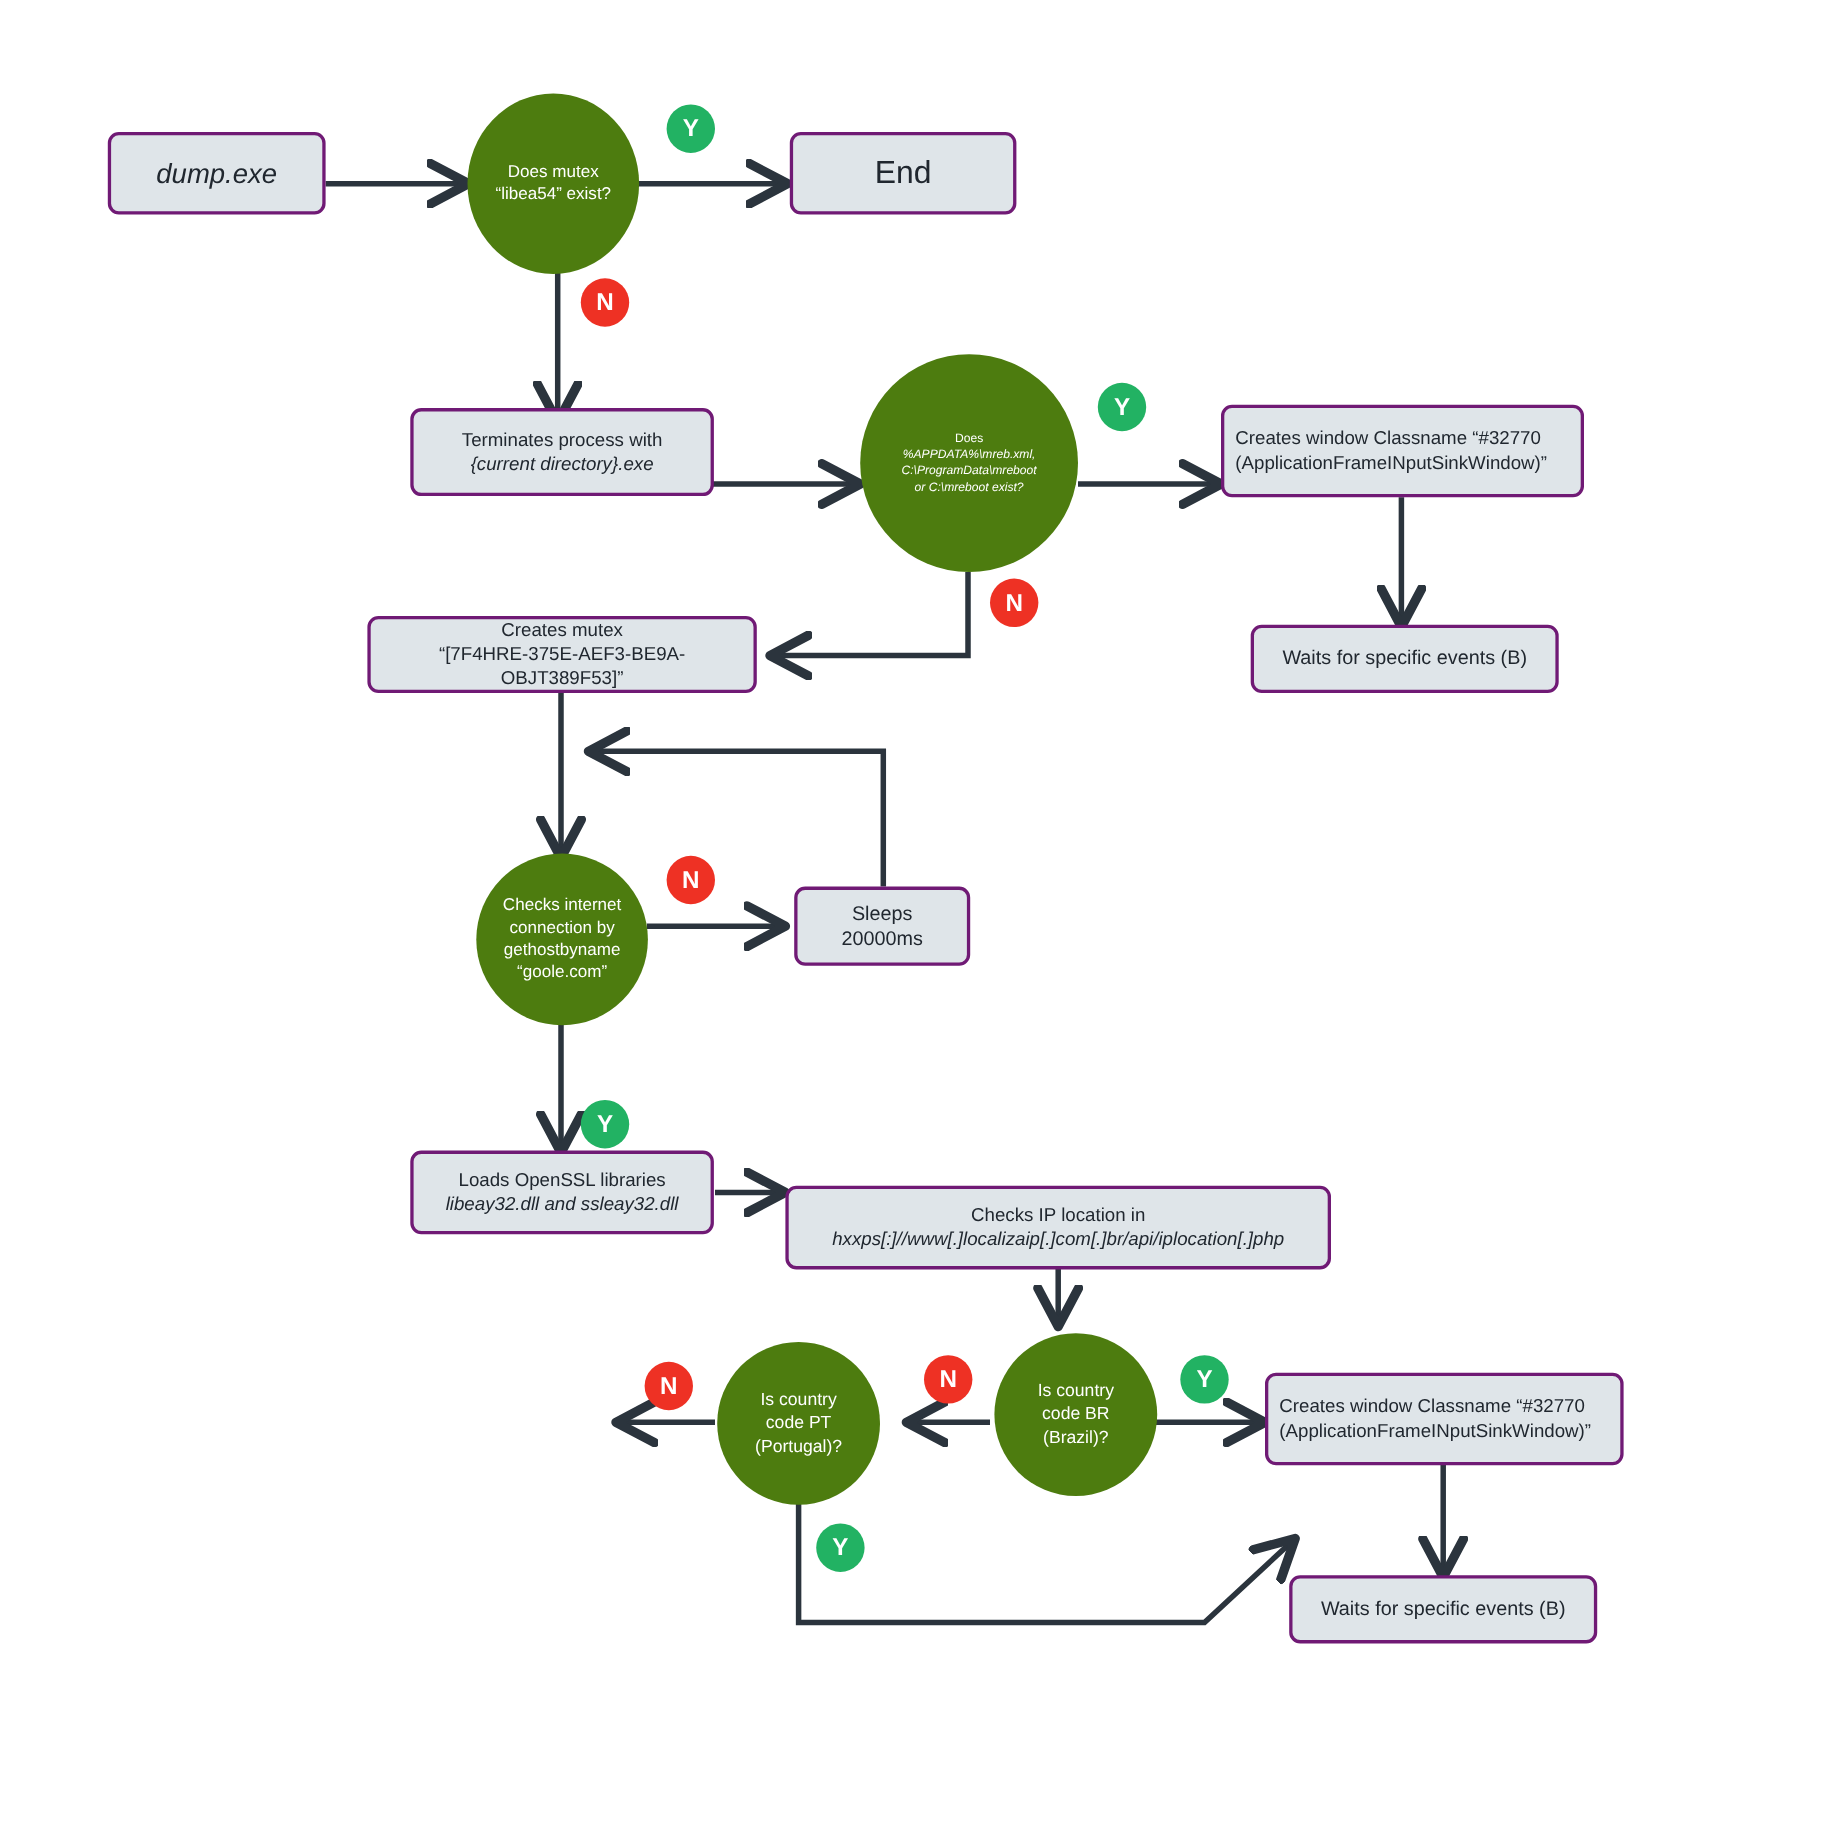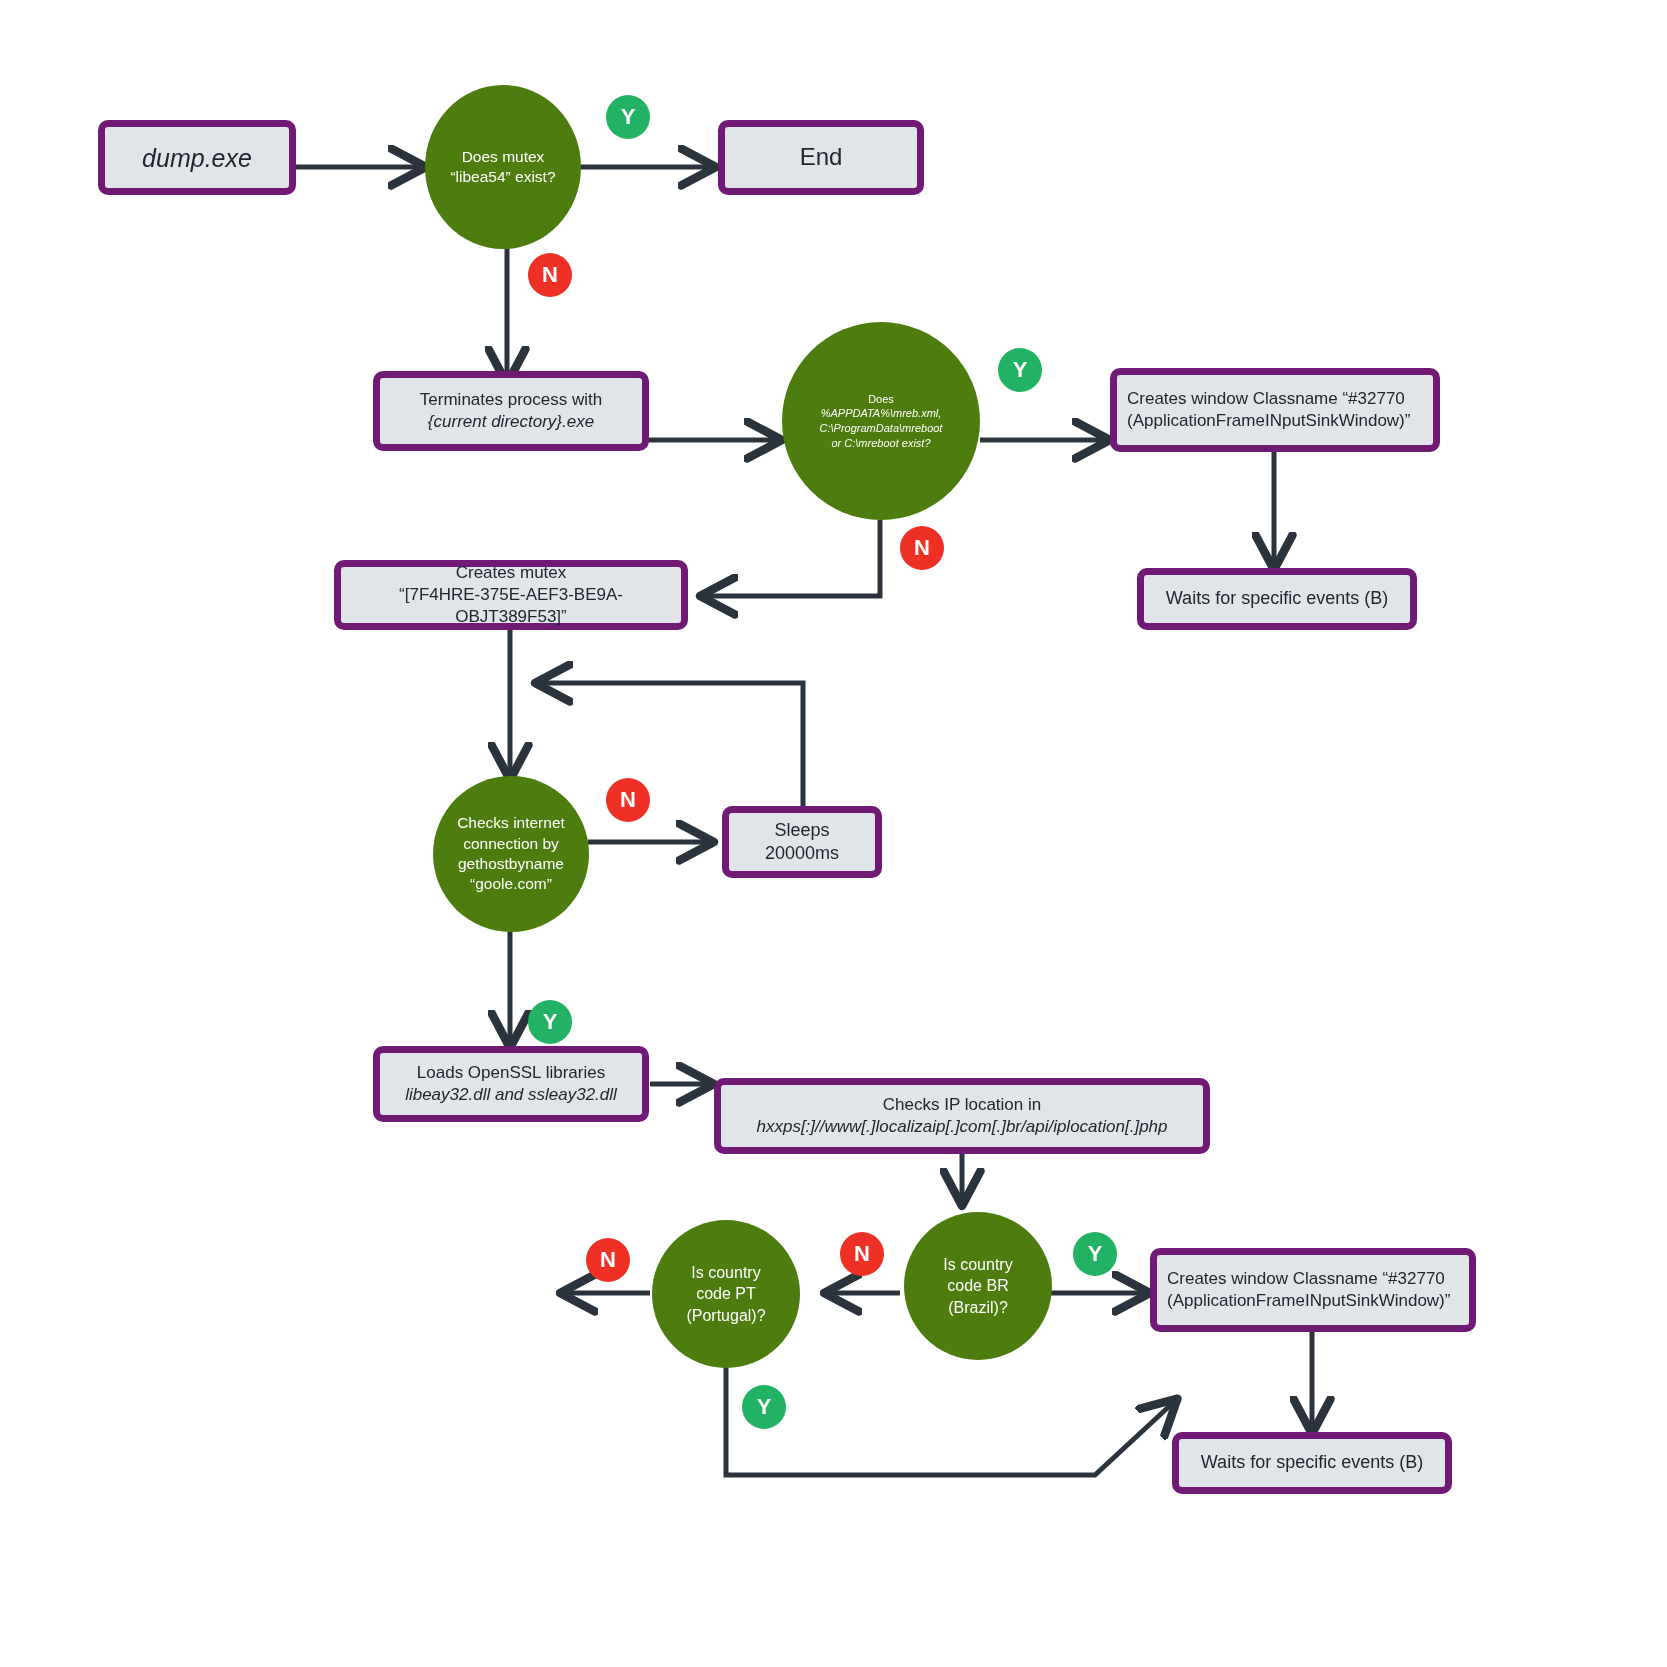--- a/index.html
+++ b/index.html
@@ -27,21 +27,21 @@
   .node {
     position: absolute;
     box-sizing: border-box;
     display: flex;
     align-items: center;
     justify-content: center;
     text-align: center;
   }
   .proc {
     background: #dfe5e9;
-    border: 7px solid #701a75;
+    border: 3px solid #701a75;
     border-radius: 10px;
     color: #20272f;
     padding: 6px 10px;
     line-height: 1.28;
   }
   .decision {
     background: #4d7c0f;
     border-radius: 50%;
     color: #ffffff;
     line-height: 1.32;
@@ -117,21 +117,21 @@
 
   <div class="node proc" style="left:98px; top:120px; width:198px; height:75px; font-size:25px;">
     <span class="txt-italic">dump.exe</span>
   </div>
 
   <div class="node decision" style="left:425px; top:85px; width:156px; height:164px; font-size:15.5px; flex-direction:column;">
     <span class="t-line">Does mutex</span>
     <span class="t-line">“libea54” exist?</span>
   </div>
 
-  <div class="node proc" style="left:718px; top:120px; width:206px; height:75px; font-size:24px;">
+  <div class="node proc" style="left:718px; top:120px; width:206px; height:75px; font-size:29px;">
     <span>End</span>
   </div>
 
   <div class="node proc" style="left:373px; top:371px; width:276px; height:80px; font-size:17px; flex-direction:column;">
     <span class="t-line">Terminates process with</span>
     <span class="t-line txt-italic">{current directory}.exe</span>
   </div>
 
   <div class="node decision" style="left:782px; top:322px; width:198px; height:198px; font-size:11px; flex-direction:column;">
     <span class="t-line">Does</span>

